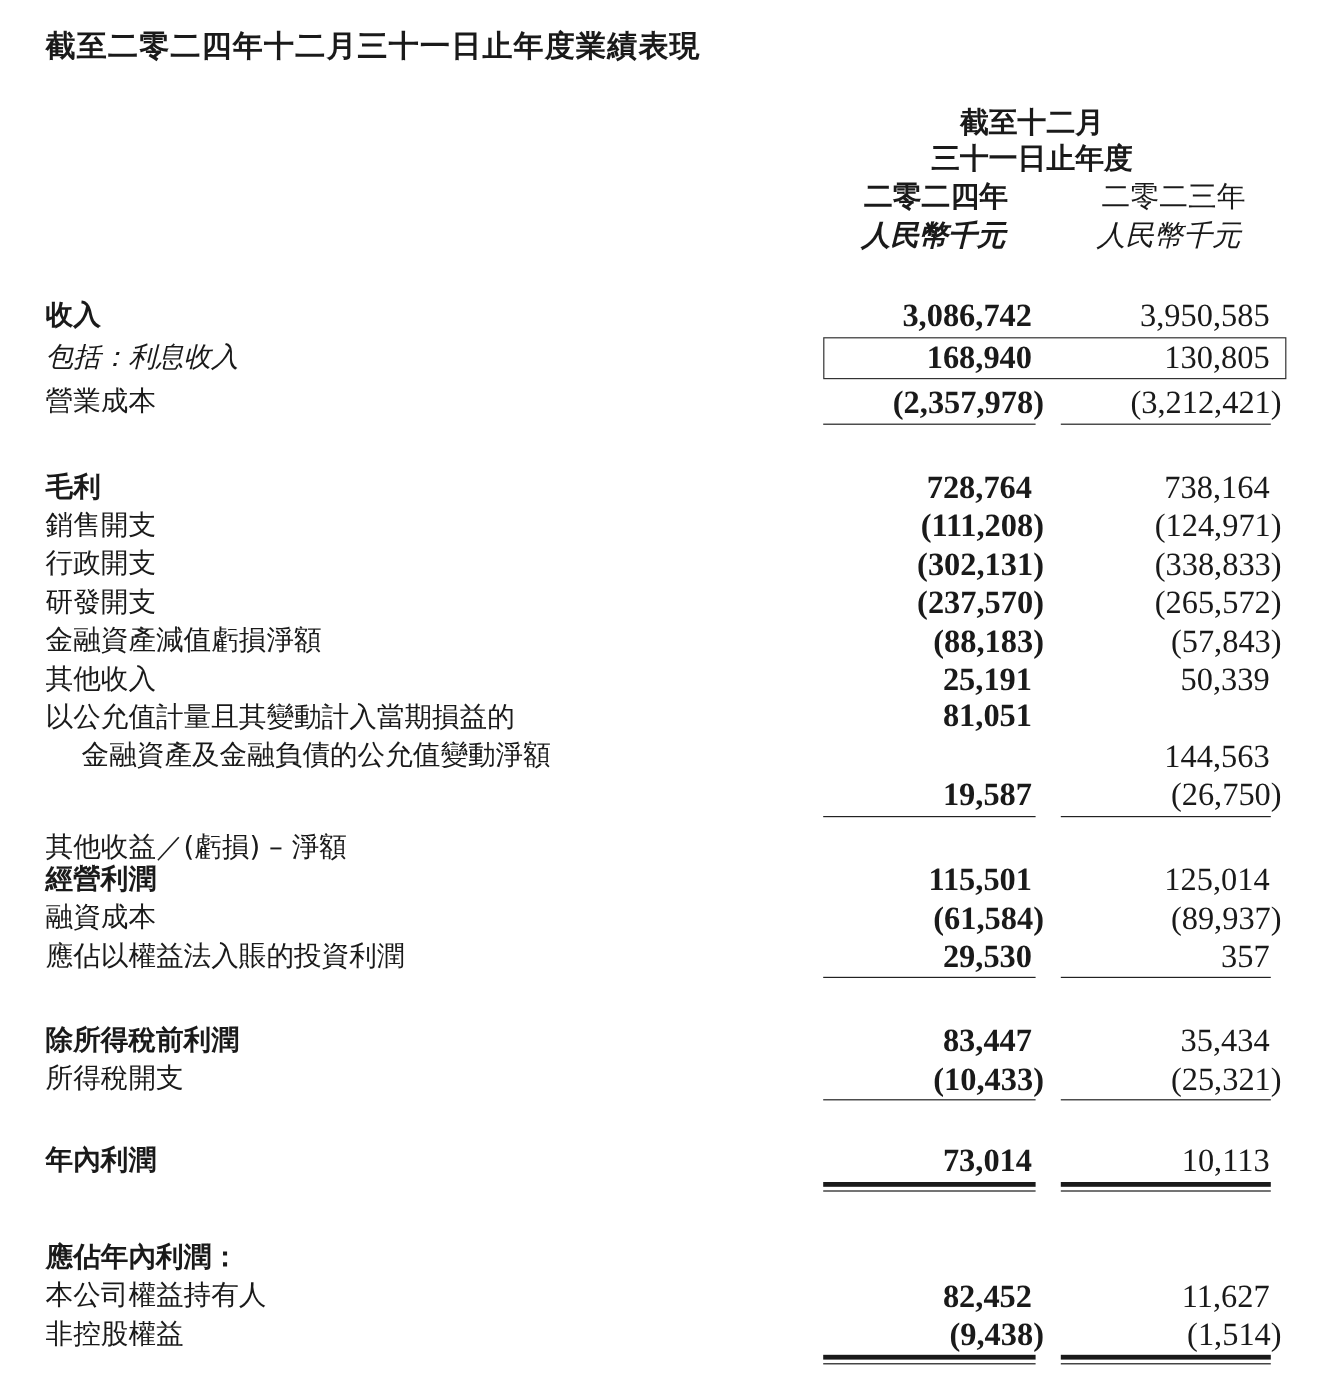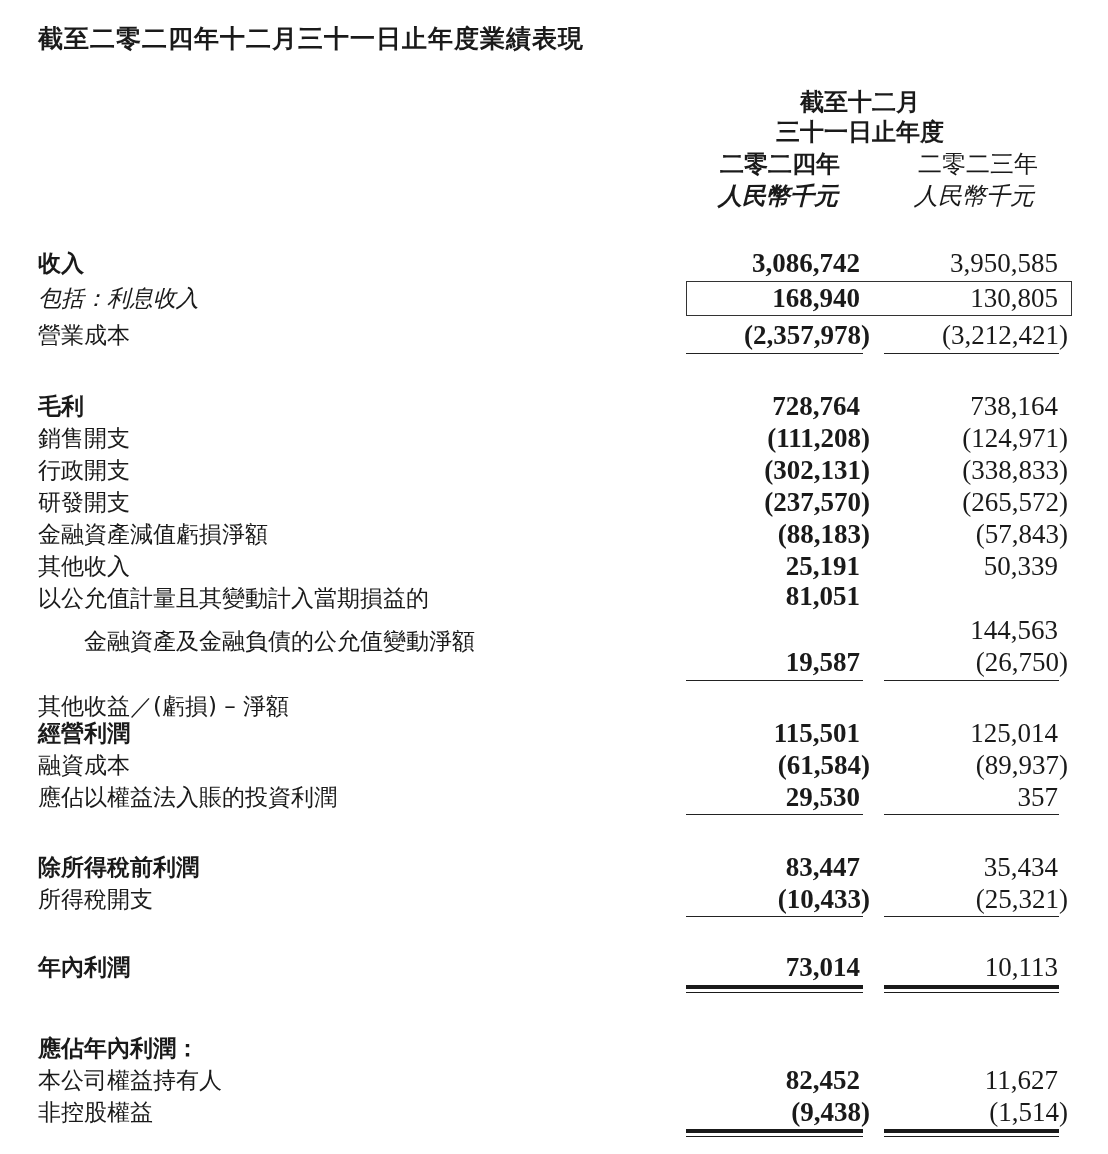--- a/index.html
+++ b/index.html
@@ -5,21 +5,21 @@
   html, body { margin:0; padding:0; background:#ffffff; }
   body { width:1108px; height:1154px; position:relative; overflow:hidden;
          font-family:"DejaVu Sans", sans-serif; color:#1a1a1a; }
   .title { position:absolute; left:38px; top:22px; font-size:25px; font-weight:bold; letter-spacing:1px; white-space:nowrap; }
   .hdr { position:absolute; white-space:nowrap; font-size:24px; }
   .hdr.b { font-weight:bold; }
   .hdr.i { font-style:italic; }
   .label { position:absolute; left:38px; font-size:23px; white-space:nowrap; line-height:30px; }
   .label.b { font-weight:bold; }
   .label.i { font-style:italic; }
-  .label.indent { left:84px;margin-top:11px; }
+  .label.indent { left:68px; }
   .num { position:absolute; font-family:"Liberation Serif", serif; font-size:27px; line-height:30px; white-space:nowrap; text-align:right; }
   .num.c1 { right:248px; font-weight:bold; }
   .num.c2 { right:50px; }
   .rule { position:absolute; height:0; border-top:1px solid #222; }
   .rule.c1 { left:686px; width:177px; }
   .rule.c2 { left:884px; width:175px; }
   .dbl { position:absolute; height:9px; border-top:4px solid #1a1a1a; }
   .dbl::after { content:""; position:absolute; left:0; right:0; top:3px; border-top:1.5px solid #1a1a1a; }
   .dbl.c1 { left:686px; width:177px; }
   .dbl.c2 { left:884px; width:175px; }

